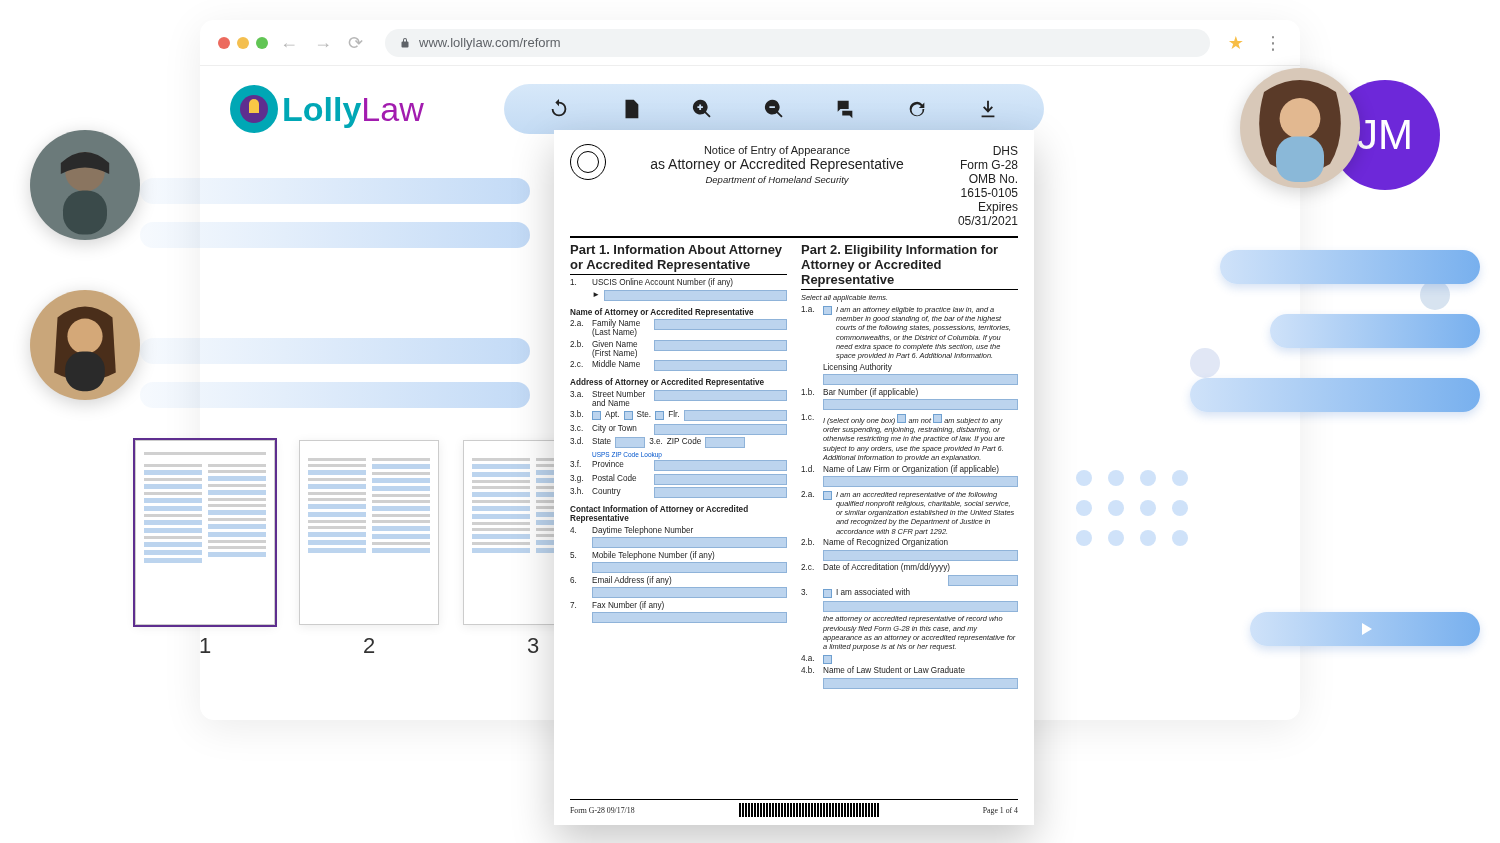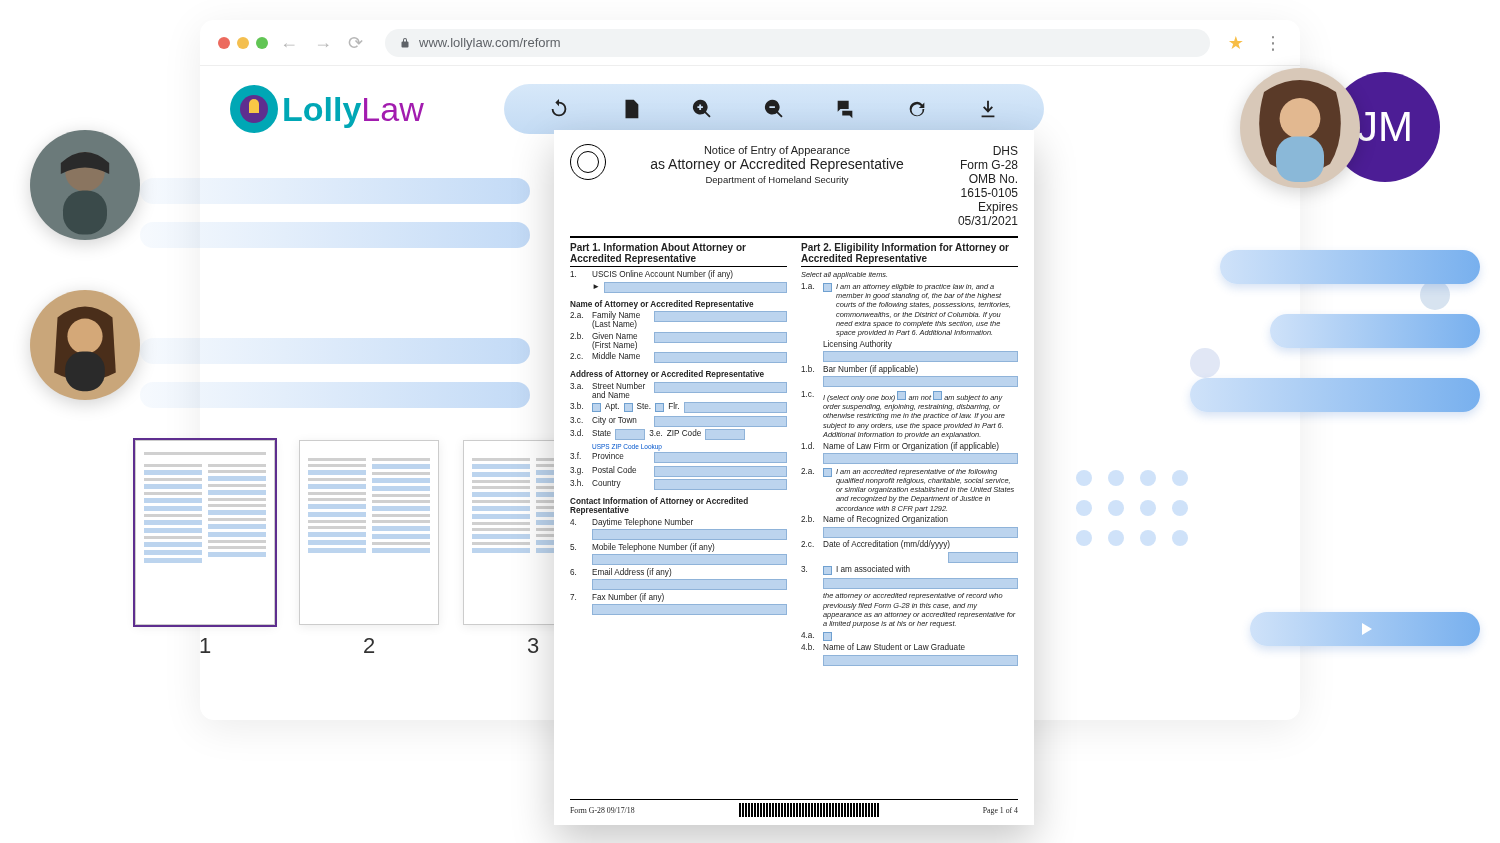--- a/index.html
+++ b/index.html
@@ -40,41 +40,41 @@
   .thumb-page .tblock { background: #bcd4ee; height: 5px; margin: 3px 0; }
   .thumb-cols { display: flex; gap: 6px; margin-top: 6px; }
   .thumb-col { flex: 1; }
 
   
   .doc { position: absolute; left: 554px; top: 130px; width: 480px; height: 695px; background: #fff; box-shadow: 0 16px 40px rgba(0,0,0,0.22); padding: 14px 16px; font-size: 8.2px; color: #222; z-index: 50; }
   .doc-header { display: flex; border-bottom: 2.5px solid #000; padding-bottom: 8px; margin-bottom: 3px; }
   .seal { width: 36px; height: 36px; border-radius: 50%; border: 1.5px solid #000; flex-shrink: 0; display:flex; align-items:center; justify-content:center; }
   .seal::before { content:""; width:20px; height:20px; border:1px solid #000; border-radius:50%; }
   .doc-titles { flex: 1; text-align: center; }
-  .doc-title1 { font-size: 11px; } .doc-title2 { font-size: 14px; } .doc-title3 { font-size: 9.5px; margin-top: 2px; }
+  .doc-title1 { font-size: 11px; } .doc-title2 { font-size: 14px; } .doc-title3 { font-size: 9.5px; margin-top: 2px; font-style: italic; }
   .doc-meta { text-align: right; font-size: 12px; width: 70px; }
   .doc-body { display: flex; gap: 14px; margin-top: 4px; }
   .col { flex: 1; }
-  .part-head { font-weight: bold; border-bottom: 1px solid #000; padding-bottom: 2px; margin-bottom: 3px; font-size: 10px; }
+  .part-head { font-weight: bold; border-bottom: 1px solid #000; padding-bottom: 2px; margin-bottom: 3px; font-size: 13px; }
   .row { display: flex; gap: 4px; margin: 2.5px 0; align-items: flex-start; }
   .row .num { width: 18px; flex-shrink: 0; }
   .row .lbl { flex-shrink: 0; }
   .fld { flex: 1; height: 11px; background: #bcd4ee; border: 1px solid #8fb3d9; }
   .fld.w30 { width: 30px; flex: none; } .fld.w40 { width:40px; flex:none; }
   .sub { font-weight: bold; margin: 7px 0 2px; font-size: 8.2px; }
   .chk { width: 9px; height: 9px; background: #bcd4ee; border: 1px solid #6fa0d0; display: inline-block; flex-shrink: 0; margin-top:1px; }
   .txt { font-size: 7.4px; line-height: 1.25; font-style: italic; }
   .doc-footer { position: absolute; bottom: 8px; left: 16px; right: 16px; border-top: 1px solid #000; padding-top: 3px; display: flex; justify-content: space-between; font-size: 7.8px; align-items:center;font-family:Liberation Serif, serif; }
   .barcode { height: 14px; width: 140px; background: repeating-linear-gradient(90deg,#000 0 2px,#fff 2px 3px); }
 
   
   .avatar { width: 110px; height: 110px; border-radius: 50%; position: absolute; background: #b6a08e; box-shadow: 0 4px 18px rgba(0,0,0,0.18); overflow:hidden; }
   .avatar svg { width:100%; height:100%; }
   .bubble-line { position: absolute; height: 26px; border-radius: 13px; background: linear-gradient(90deg, rgba(82,150,230,0.05), rgba(82,150,230,0.35)); }
-  .initials-circle { position: absolute; width: 110px; height: 110px; border-radius: 50%; background: #4c1d95; color: #fff; display: flex; align-items: center; justify-content: center; font-size: 42px; font-weight: 400; top: 72px; right: 60px; }
+  .initials-circle { position: absolute; width: 110px; height: 110px; border-radius: 50%; background: #6d28d9; color: #fff; display: flex; align-items: center; justify-content: center; font-size: 42px; font-weight: 400; top: 80px; right: 60px; }
   .avatar3 { position:absolute; top: 68px; right: 140px; z-index:2; width:120px; height:120px; }
 
   .right-bubbles { position: absolute; right: 20px; top: 250px; display: flex; flex-direction: column; gap: 30px; align-items:flex-end; }
   .rb { height: 34px; border-radius: 17px; background: linear-gradient(90deg,#cfe2f9,#78b0ee); box-shadow: 0 4px 10px rgba(50,110,200,0.2); }
   .rb.w1{width:260px;} .rb.w2{width:210px;} .rb.w3{width:290px;} .rb.w4{width:230px;}
   .rdot { width: 30px; height:30px; border-radius:50%; background:#d7e3f0; position:absolute; }
   .play { display:inline-flex; align-items:center; justify-content:center; }
   .play::after { content:""; border-left:10px solid #fff; border-top:6px solid transparent; border-bottom:6px solid transparent; margin-left:3px; }
 
   .grid-dots { position:absolute; right: 310px; top: 470px; display:grid; grid-template-columns: repeat(4,18px); gap: 14px; }

